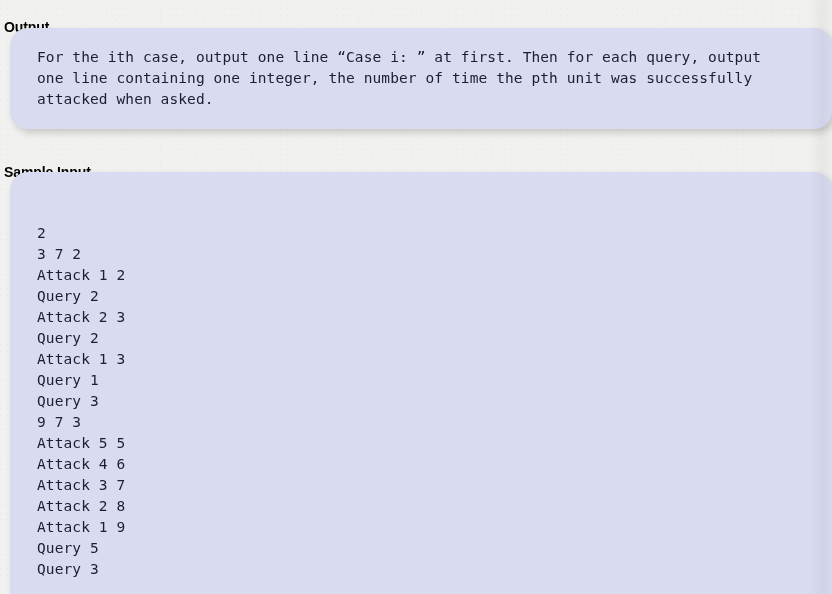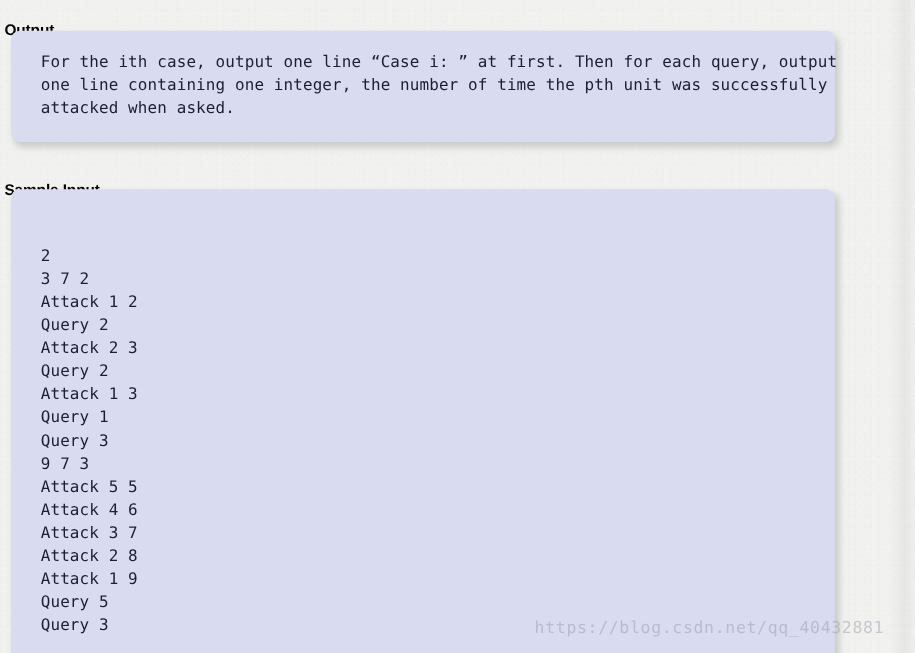--- a/index.html
+++ b/index.html
@@ -39,24 +39,24 @@
     white-space: nowrap;
     text-align: center;
   }
 
   #heading-output { top: 7px; }
   #heading-sample-input { top: 152px; }
 
   .content-box {
     position: absolute;
     left: 10px;
-    width: 749px;
+    width: 822px;
     box-sizing: border-box;
     background-color: #d9dbf0;
-    border-radius: 8px;
+    border-radius: 18px;
     box-shadow: 3px 4px 7px rgba(0, 0, 0, 0.17);
   }
 
   #box-output {
     top: 28px;
     height: 101px;
   }
 
   #box-sample-input {
     top: 172px;
@@ -139,17 +139,16 @@
 9 7 3
 Attack 5 5
 Attack 4 6
 Attack 3 7
 Attack 2 8
 Attack 1 9
 Query 5
 Query 3</pre>
   </div>
 
-  <div id="watermark">https://blog.csdn.net/qq_40432881</div>
 
   <div class="edge-shade"></div>
 
 </div>
 
 </body></html>

